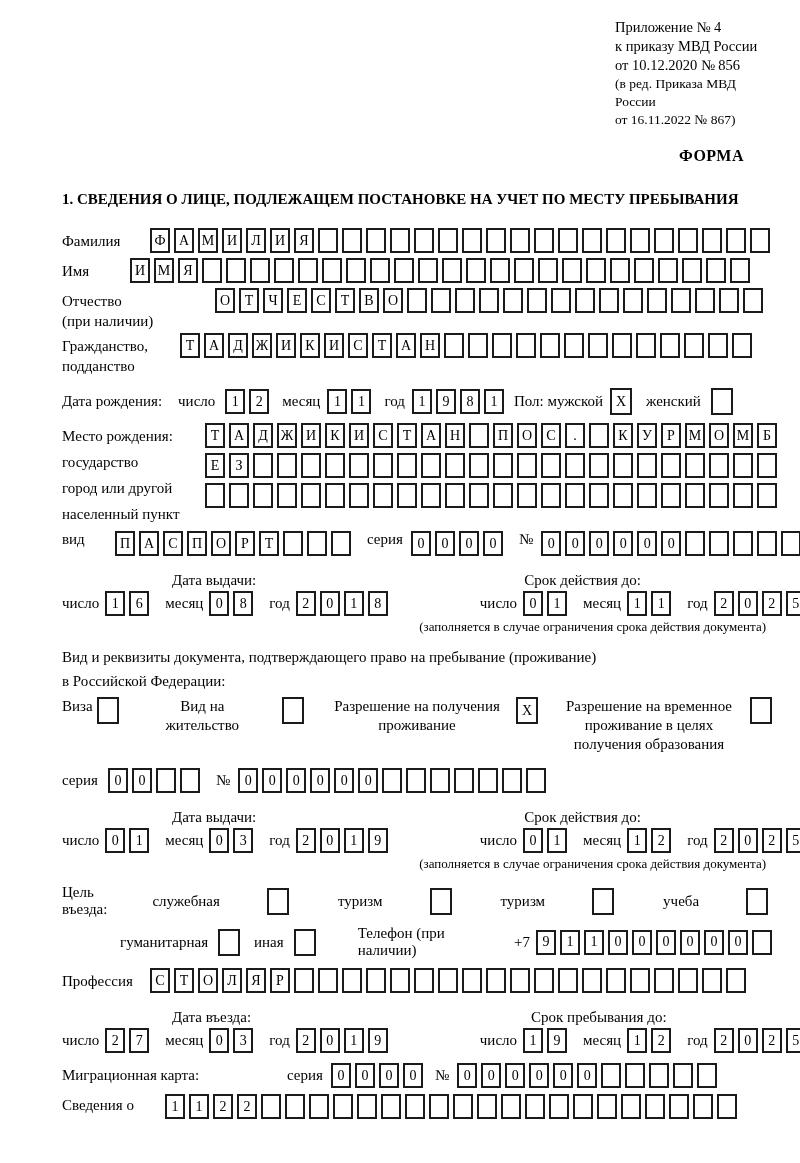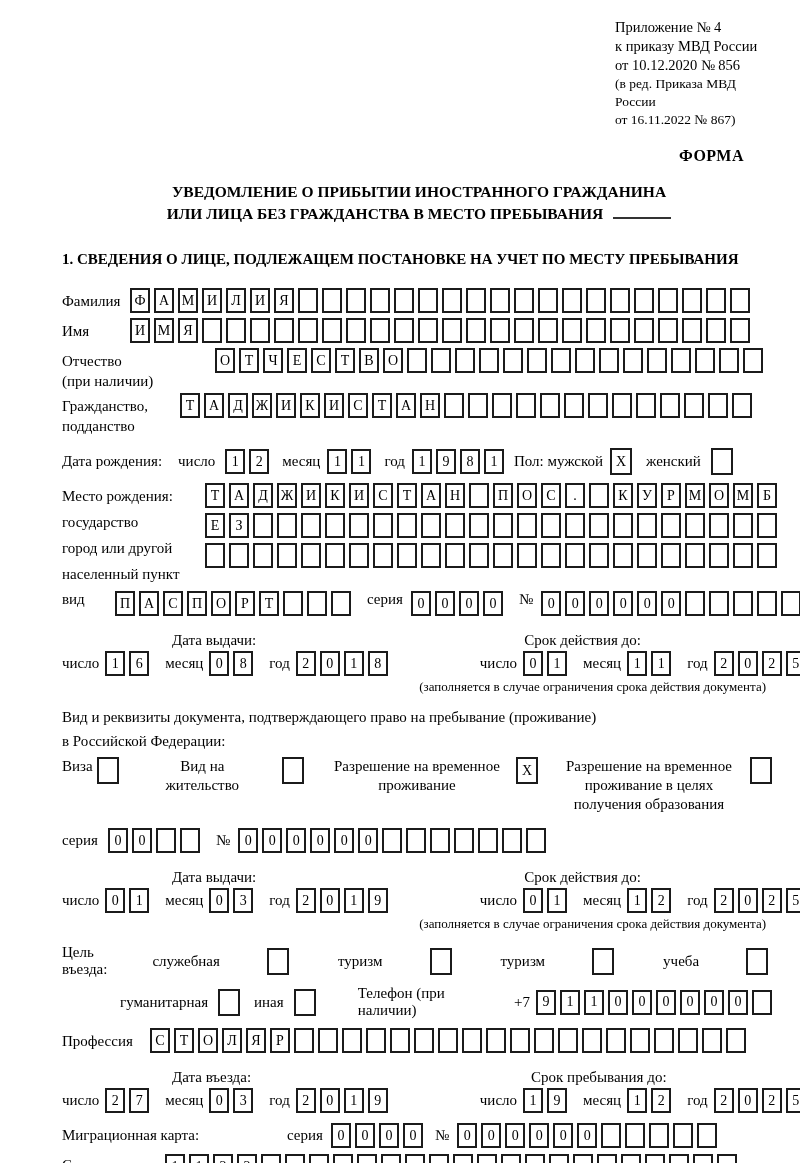--- a/index.html
+++ b/index.html
@@ -28,21 +28,21 @@
     width:20px; height:25px; border:2px solid #1b1b1b; margin-right:4px;
     display:flex; align-items:center; justify-content:center;
     font-size:14px; line-height:1;
   }
   .cb { width:22px; height:27px; }
 
   .frow { display:flex; align-items:flex-start; }
   .flabel { font-size:15px; line-height:20px; flex:none; }
   .lbl { font-size:15px; flex:none; }
 
-  .r-surname { margin-top:20px; }
+  .r-surname { margin-top:20px;gap:20px; }
   .r-surname .flabel, .r-name .flabel { width:68px; padding-top:3px; }
   .r-name { margin-top:5px; }
   .r-patr { margin-top:5px; }
   .r-patr .flabel { width:153px; padding-top:3px; }
   .r-cit { margin-top:2px; }
   .r-cit .flabel { width:118px; padding-top:3px; }
 
   .r-birth { margin-top:12px; display:flex; align-items:center; font-size:15px; }
   .r-birth .sp { margin-left:9px; margin-right:7px; }
   .r-birth .sp0 { margin-right:16px; }
@@ -94,24 +94,20 @@
 
   <div class="hdr">
     <div>Приложение № 4</div>
     <div>к приказу МВД России</div>
     <div>от 10.12.2020 № 856</div>
     <div class="ed">(в ред. Приказа МВД России</div>
     <div class="ed">от 16.11.2022 № 867)</div>
   </div>
   <div class="forma">ФОРМА</div>
 
-  <div class="title">
-    <div>УВЕДОМЛЕНИЕ О ПРИБЫТИИ ИНОСТРАННОГО ГРАЖДАНИНА</div>
-    <div><span>ИЛИ ЛИЦА БЕЗ ГРАЖДАНСТВА В МЕСТО ПРЕБЫВАНИЯ</span><span class="blank-line"></span></div>
-  </div>
 
   <div class="sec">1. СВЕДЕНИЯ О ЛИЦЕ, ПОДЛЕЖАЩЕМ ПОСТАНОВКЕ НА УЧЕТ ПО МЕСТУ ПРЕБЫВАНИЯ</div>
 
   <div class="frow r-surname">
     <span class="flabel">Фамилия</span>
     <span class="cells">
         <span class="cell">Ф</span>
         <span class="cell">А</span>
         <span class="cell">М</span>
         <span class="cell">И</span>
@@ -433,21 +429,21 @@
   <div class="intro">
     <div>Вид и реквизиты документа, подтверждающего право на пребывание (проживание)</div>
     <div>в Российской Федерации:</div>
   </div>
 
   <div class="r-opts">
     <span class="opt-lbl">Виза</span>
     <span class="cell cb" style="margin-left:4px"></span>
     <span class="opt-lbl" style="margin-left:22px">Вид на жительство</span>
     <span class="cell cb" style="margin-left:22px"></span>
-    <span class="opt-lbl" style="margin-left:20px;max-width:178px">Разрешение на временное проживание</span>
+    <span class="opt-lbl" style="margin-left:20px;max-width:178px">Разрешение на получения проживание</span>
     <span class="cell cb">X</span>
     <span class="opt-lbl" style="margin-left:16px;max-width:182px">Разрешение на временное проживание в целях получения образования</span>
     <span class="cell cb"></span>
   </div>
 
   <div class="r-series">
     <span class="lbl" style="margin-right:10px">серия</span>
     <span class="cells">
         <span class="cell">0</span>
         <span class="cell">0</span>

